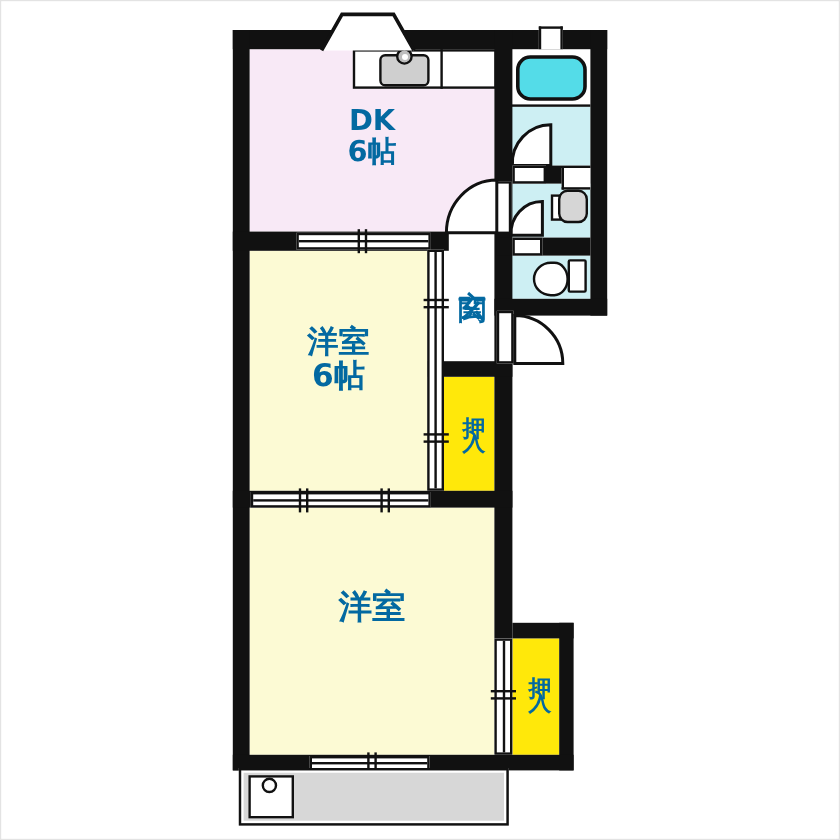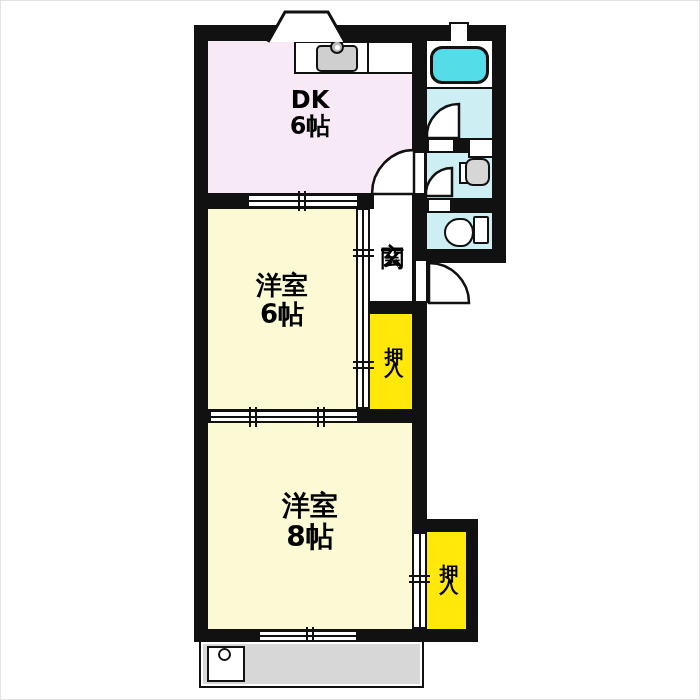--- a/index.html
+++ b/index.html
@@ -18,21 +18,21 @@
   .mid-v { position:absolute; top:0; bottom:0; left:50%; width:2px; margin-left:-1px; background:#111111; }
   .tkh { position:absolute; width:8px; height:20px; top:-5px; }
   .tkh::before,.tkh::after { content:""; position:absolute; top:0; bottom:0; width:2px; background:#111111; }
   .tkh::before { left:0; } .tkh::after { right:0; }
   .tkv { position:absolute; height:8px; width:21px; left:-5px; }
   .tkv::before,.tkv::after { content:""; position:absolute; left:0; right:0; height:2px; background:#111111; }
   .tkv::before { top:0; } .tkv::after { bottom:0; }
   .leaf { position:absolute; background:#ffffff; border:2px solid #111111; }
   .doorsvg { position:absolute; overflow:visible; }
   .doorsvg path { fill:#ffffff; stroke:#111111; stroke-width:2.5; }
-  .label { position:absolute; color:#000000; font-weight:600; text-align:center; }
+  .label { position:absolute; color:#0369a1; font-weight:600; text-align:center; }
   .vtext { writing-mode:vertical-rl; text-orientation:upright; }
   .balcony {
     position:absolute; background:#d7d7d7; border:2px solid #111111;
     box-shadow: inset 0 0 0 2px #ffffff;
   }
 </style>
 </head>
 <body>
 
 <div class="canvas">
@@ -132,19 +132,18 @@
   <div class="label" style="left:247px;top:86px;width:124px;font-size:24px;line-height:26px;">
     <div>DK</div>
     <div>6帖</div>
   </div>
   <div class="label" style="left:211px;top:270px;width:140px;font-size:26px;line-height:29px;">
     <div>洋室</div>
     <div>6帖</div>
   </div>
   <div class="label" style="left:239px;top:489px;width:140px;font-size:28px;line-height:31px;">
     <div>洋室</div>
-    <div>8帖</div>
   </div>
   <div class="label vtext" style="left:377px;top:222px;font-size:23px;letter-spacing:6px;">玄関</div>
   <div class="label vtext" style="left:381px;top:331px;font-size:19px;letter-spacing:10px;">押入</div>
   <div class="label vtext" style="left:436px;top:548px;font-size:19px;letter-spacing:10px;">押入</div>
 
 </div>
 
 </body></html>

